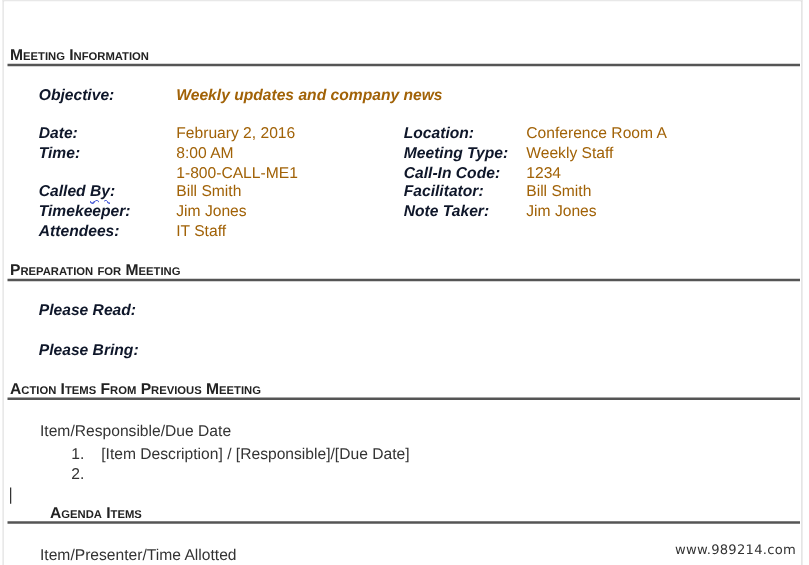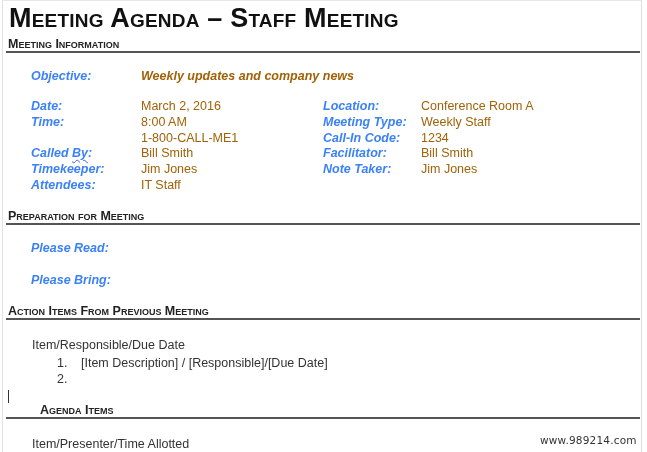--- a/index.html
+++ b/index.html
@@ -52,21 +52,21 @@
       left: 3px;
       width: 634px;
       height: 2px;
       background: #555;
     }
     .label {
       position: absolute;
       font-size: 12.5px;
       font-weight: bold;
       font-style: italic;
-      color: #3b82f6;
+      color: #0f172a;
       white-space: nowrap;
     }
     .value {
       position: absolute;
       font-size: 12.5px;
       color: #a16207;
       white-space: nowrap;
     }
     .value.italic-bold {
       font-weight: bold;
@@ -100,30 +100,29 @@
       white-space: nowrap;
       font-family: "DejaVu Sans", sans-serif;
       letter-spacing: 0.2px;
     }
   </style>
 </head>
 <body>
 
 <div class="page">
 
-  <div class="title" style="font-size:27px;">Meeting Agenda – Staff Meeting</div>
 
   <div class="section-header" style="top:36px;">Meeting Information</div>
   <div class="section-rule" style="top:50px;"></div>
 
   <div class="label" style="left:28px; top:68px;">Objective:</div>
   <div class="value italic-bold" style="left:138px; top:68px;">Weekly updates and company news</div>
 
   <div class="label" style="left:28px; top:98px;">Date:</div>
-  <div class="value" style="left:138px; top:98px;">March 2, 2016</div>
+  <div class="value" style="left:138px; top:98px;">February 2, 2016</div>
 
   <div class="label" style="left:28px; top:114px;">Time:</div>
   <div class="value" style="left:138px; top:114px;">8:00 AM</div>
 
   <div class="value" style="left:138px; top:130px;">1-800-CALL-ME1</div>
 
   <div class="label" style="left:28px; top:145px;"><span>Called </span><span class="squiggle">By</span><span>:</span></div>
   <div class="value" style="left:138px; top:145px;">Bill Smith</div>
 
   <div class="label" style="left:28px; top:161px;">Timekeeper:</div>

